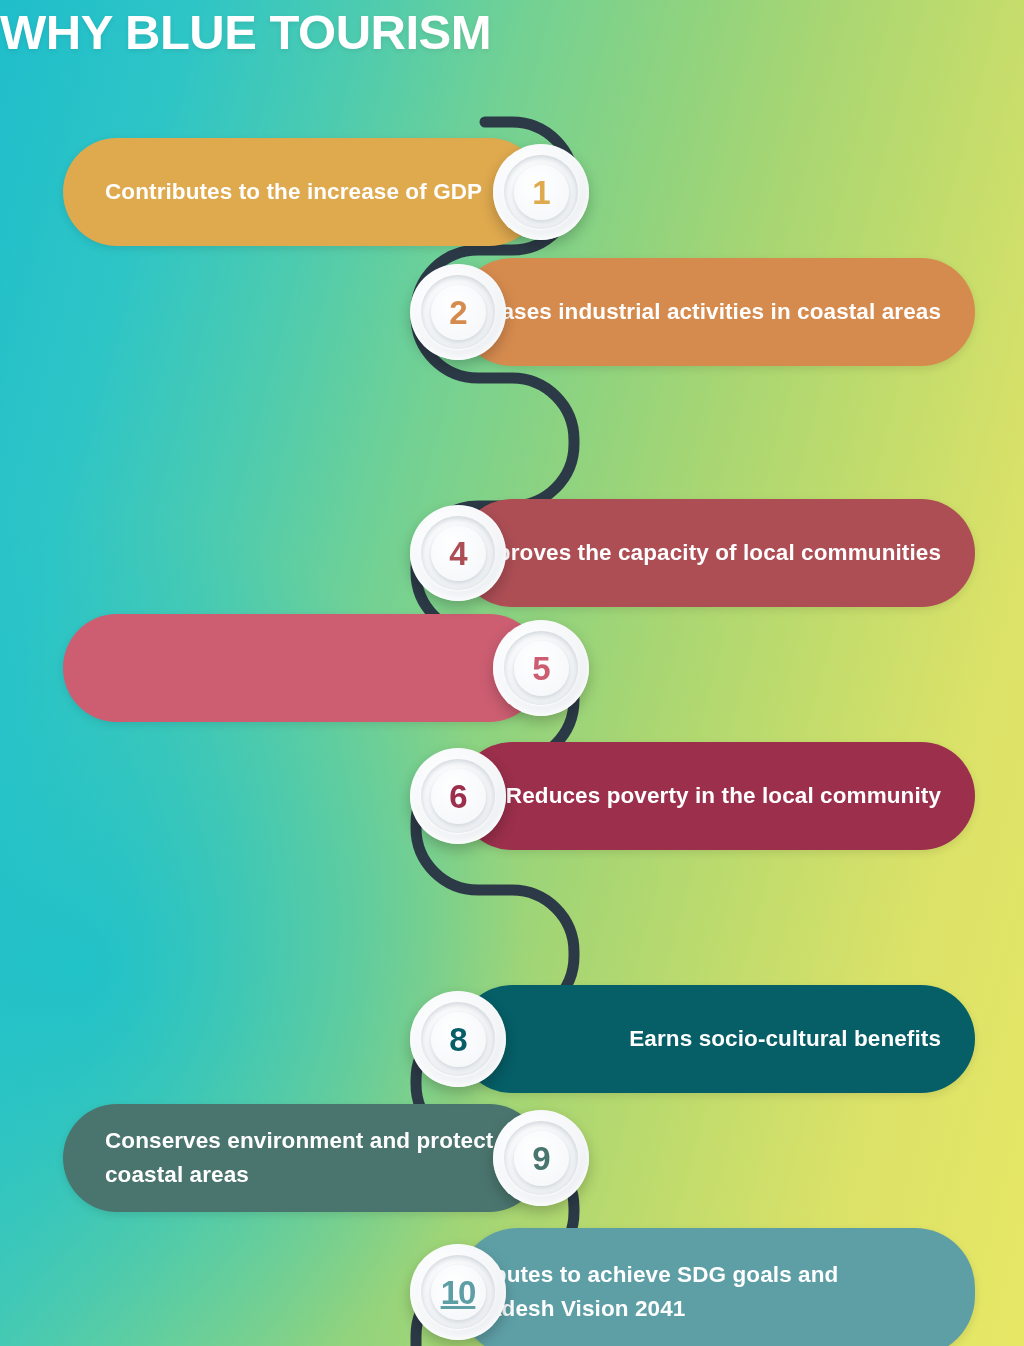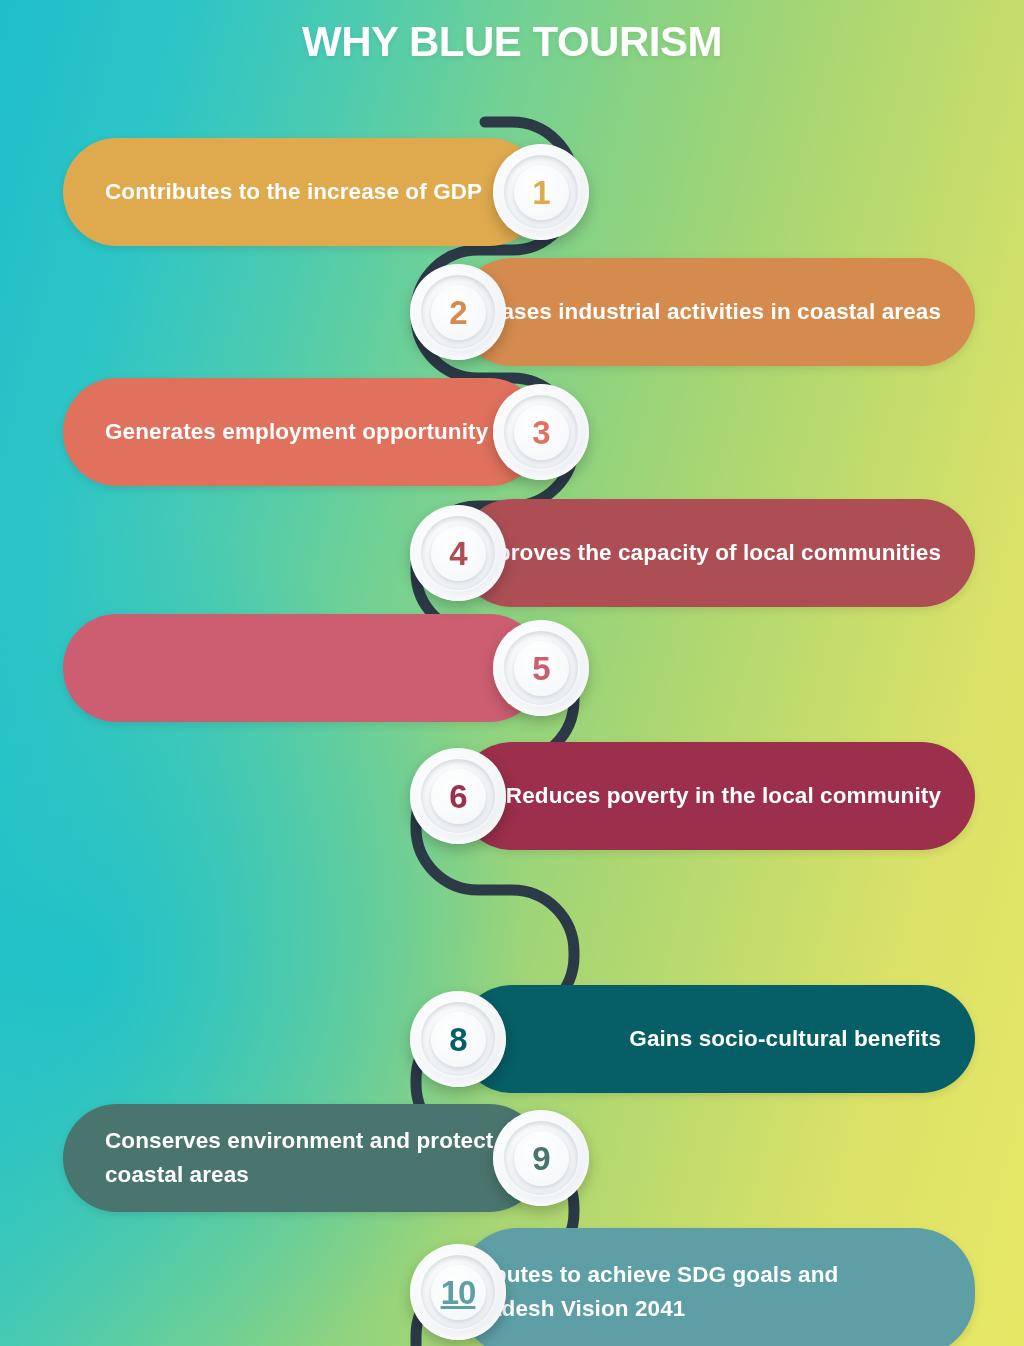--- a/index.html
+++ b/index.html
@@ -27,24 +27,23 @@
   .poster::after{
     content:"";
     position:absolute; inset:0;
     background: radial-gradient(ellipse 70% 55% at 8% 72%, rgba(26,192,205,.85) 0%, rgba(26,192,205,0) 62%);
     pointer-events:none;
   }
 
   
   .title {
     position: absolute;
-    top: 18px; left: 0; right: 0;
-    text-align: center;
+    top: 4px; left: 0; right: 0;
     color: #ffffff;
-    font-size: 42px;
+    font-size: 49px;
     font-weight: 800;
     letter-spacing: -0.5px;
     z-index: 6;
     text-shadow: 0 2px 5px rgba(0,0,0,.08);
     white-space: nowrap;
   }
 
   
   .snake {
     position: absolute;
@@ -193,27 +192,20 @@
     </div>
 
     <div class="row right" style="top:258px">
       <div class="pill" style="background: rgb(214, 139, 78);"></div>
       <div class="label">Increases industrial activities in coastal areas</div>
       <div class="badge">
         <span class="num" style="color: rgb(214, 139, 78);">2</span>
       </div>
     </div>
 
-    <div class="row left" style="top:378px">
-      <div class="pill" style="background: rgb(224, 113, 92);"></div>
-      <div class="label">Generates employment opportunity</div>
-      <div class="badge">
-        <span class="num" style="color: rgb(224, 113, 92);">3</span>
-      </div>
-    </div>
 
     <div class="row right" style="top:499px">
       <div class="pill" style="background: rgb(173, 78, 85);"></div>
       <div class="label">Improves the capacity of local communities</div>
       <div class="badge">
         <span class="num" style="color: rgb(173, 78, 85);">4</span>
       </div>
     </div>
 
     <div class="row left" style="top:614px">
@@ -227,21 +219,21 @@
       <div class="pill" style="background: rgb(155, 47, 76);"></div>
       <div class="label">Reduces poverty in the local community</div>
       <div class="badge">
         <span class="num" style="color: rgb(155, 47, 76);">6</span>
       </div>
     </div>
 
 
     <div class="row right" style="top:985px">
       <div class="pill" style="background: rgb(6, 94, 102);"></div>
-      <div class="label">Gains socio-cultural benefits</div>
+      <div class="label">Earns socio-cultural benefits</div>
       <div class="badge">
         <span class="num" style="color: rgb(6, 94, 102);">8</span>
       </div>
     </div>
 
     <div class="row left" style="top:1104px">
       <div class="pill" style="background: rgb(74, 117, 110);"></div>
       <div class="label">Conserves environment and protect coastal areas</div>
       <div class="badge">
         <span class="num" style="color: rgb(74, 117, 110);">9</span>

